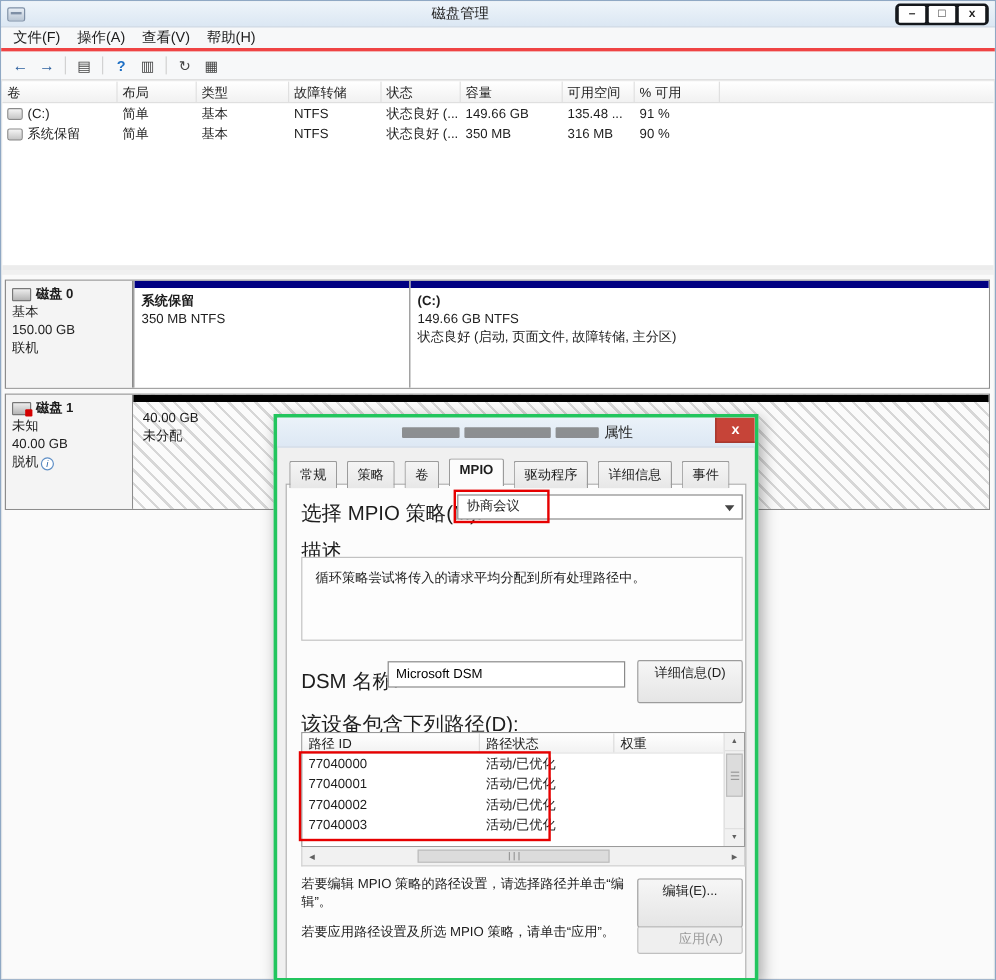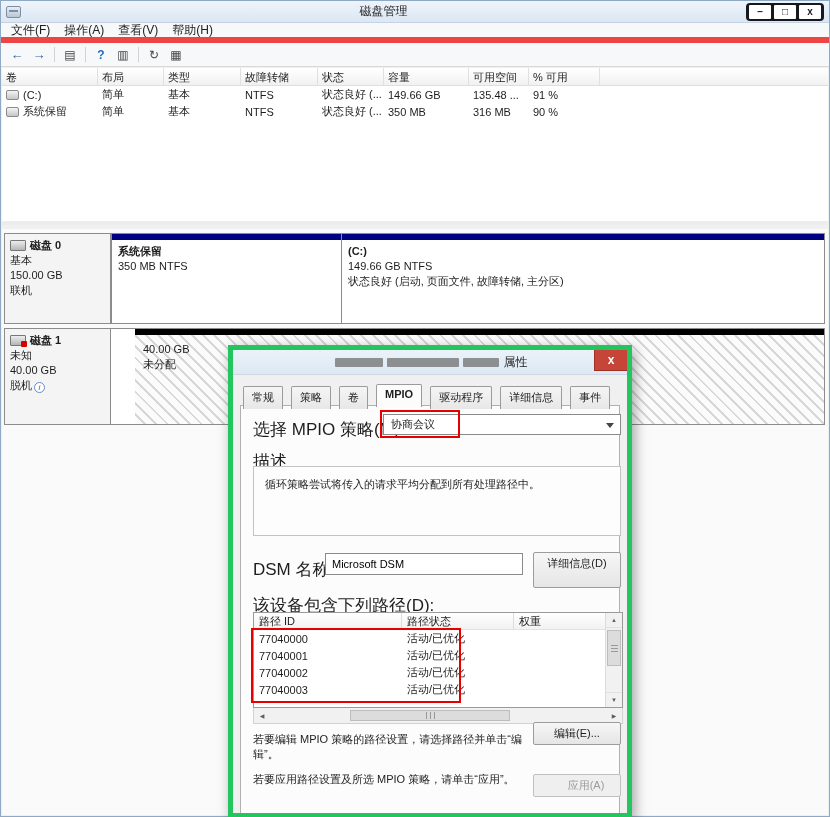--- a/index.html
+++ b/index.html
@@ -10,21 +10,21 @@
 
   
   .titlebar { height:22px; background:linear-gradient(#eef4fa,#dbe7f3); border-bottom:1px solid #c6d3e2; display:flex; align-items:center; padding:0 5px; }
   .app-icon { width:15px; height:12px; border:1px solid #7e8fa5; background:linear-gradient(#e8eef5,#b9c6d4); border-radius:2px; position:relative; flex:none; }
   .app-icon::after { content:""; position:absolute; left:2px; right:2px; top:3px; height:2px; background:#7e8fa5; }
   .title-text { flex:1; text-align:center; font-size:12px; }
   .win-controls { display:flex; background:#15181c; border-radius:4px; padding:2px 3px; gap:3px; flex:none; }
   .win-btn { width:22px; height:14px; background:#fff; border-radius:1px; font-size:10px; line-height:13px; text-align:center; font-weight:bold; }
 
   
-  .menubar { height:20px; background:#f7f8f9; border-bottom:6px solid #ef4444; display:flex; align-items:center; font-size:12px; padding-left:3px; }
+  .menubar { height:20px; background:#f7f8f9; border-bottom:3px solid #ef4444; display:flex; align-items:center; font-size:12px; padding-left:3px; }
   .menu-item { padding:2px 7px; }
   .toolbar { height:24px; background:#f7f8f9; border-bottom:1px solid #dadada; display:flex; align-items:center; padding-left:5px; }
   .tool-btn { width:22px; height:20px; display:flex; align-items:center; justify-content:center; font-size:13px; color:#2c5f9e; border:1px solid transparent; border-radius:2px; }
   .tool-btn.dark { color:#444; font-size:12px; }
   .tool-btn.help { color:#1d6fc4; font-weight:bold; font-size:12px; }
   .tool-sep { width:1px; height:15px; background:#d2d2d2; margin:0 4px; }
 
   
   .volume-panel { position:absolute; top:67px; left:1px; right:1px; height:157px; background:#fff; border-bottom:4px solid #ececec; }
   .vheader { display:flex; height:18px; background:linear-gradient(#fff,#f1f1f1); border-bottom:1px solid #dfdfdf; font-size:11px; }
@@ -32,36 +32,36 @@
   .vh-fill { flex:1; border-right:none; }
   .c0{width:96px}.c1{width:66px}.c2{width:77px}.c3{width:77px}.c4{width:66px}.c5{width:85px}.c6{width:60px}.c7{width:71px}
   .vrow { display:flex; height:17px; font-size:11px; align-items:center; }
   .v-cell { padding:0 4px; white-space:nowrap; overflow:hidden; flex:none; display:flex; align-items:center; gap:4px; }
   .drive-ico { width:13px; height:10px; border:1px solid #8a8a8a; border-radius:2px; background:linear-gradient(#f4f4f4,#c6c6c6); flex:none; }
 
   
   .disk-panel { position:absolute; top:228px; left:1px; right:1px; bottom:1px; background:#fafafa; }
   .band { position:absolute; left:2px; width:821px; border:1px solid #8c8c8c; display:flex; background:#fff; }
   #band0 { top:4px; height:91px; }
-  #band1 { top:99px; height:97px;gap:24px; }
+  #band1 { top:99px; height:97px; }
   .band-left { width:106px; flex:none; border-right:1px solid #8c8c8c; background:#f4f4f4; padding:4px 5px; font-size:11px; line-height:15px; }
   .disk-name { font-weight:bold; display:flex; align-items:center; gap:4px; }
   .disk-ico { width:16px; height:11px; border:1px solid #777; background:linear-gradient(#ededed,#b5b5b5); border-radius:1px; position:relative; flex:none; }
   .disk-ico .badge { position:absolute; right:-2px; bottom:-2px; width:6px; height:6px; background:#d40000; border-radius:1px; }
   .offline-ico { display:inline-block; width:11px; height:11px; border-radius:50%; border:1px solid #5f8fc6; color:#2d66a8; background:#fff; font-size:8px; line-height:10px; text-align:center; font-style:italic; vertical-align:-1px; margin-left:2px; }
   .partition { position:relative; border-left:1px solid #8c8c8c; padding:10px 6px 0; font-size:11px; line-height:15px; background:#fff; overflow:hidden; }
   .partition .stripe { position:absolute; top:0; left:0; right:0; height:6px; background:#000082; }
   .part1 { width:230px; flex:none; }
   .part2 { flex:1; }
   .p-title { font-weight:bold; }
   .unalloc { position:relative; flex:1; background:repeating-linear-gradient(45deg,#fbfbfb 0 6px,#d7d7d7 6px 8px); padding:13px 8px 0; font-size:11px; line-height:15px; overflow:hidden; }
   .unalloc .stripe { position:absolute; top:0; left:0; right:0; height:6px; background:#000; }
 
   
-  .dialog { position:absolute; left:228px; top:345px; width:404px; height:473px; background:#f0f0f0; border:5px solid #22c55e; box-shadow:3px 4px 12px rgba(0,0,0,.35); z-index:20; overflow:hidden; }
+  .dialog { position:absolute; left:228px; top:345px; width:404px; height:473px; background:#f0f0f0; border:3px solid #22c55e; box-shadow:3px 4px 12px rgba(0,0,0,.35); z-index:20; overflow:hidden; }
   .dlg-titlebar { height:25px; background:linear-gradient(#ebf2f9,#dde8f4); border-bottom:1px solid #ccd8e6; display:flex; align-items:center; justify-content:center; position:relative; font-size:12px; }
   .redact { display:inline-block; height:9px; background:#6f6f6f; opacity:.75; border-radius:1px; margin:0 2px; vertical-align:middle; }
   .r1{width:48px}.r2{width:72px}.r3{width:36px}
   .dlg-close { position:absolute; right:0; top:0; width:33px; height:21px; background:#c64438; border-left:1px solid #9e3026; border-bottom:1px solid #9e3026; color:#fff; font-size:12px; font-weight:bold; line-height:20px; text-align:center; }
   .tab-strip { position:absolute; left:10px; top:34px; display:flex; z-index:2; }
   .tab { font-size:11px; padding:3px 8px 4px; border:1px solid #9b9b9b; border-bottom:none; background:linear-gradient(#f5f5f5,#e7e7e7); margin-right:8px; border-radius:2px 2px 0 0; position:relative; top:2px; }
   .tab.active { background:#fcfcfc; top:0; padding-bottom:7px; z-index:3; font-weight:bold; }
   .tab-page { position:absolute; left:7px; right:7px; top:55px; bottom:-2px; background:#fcfcfc; border:1px solid #b0b0b0; }
   .lbl { position:absolute; font-size:17px; white-space:nowrap; }
   .combo { position:absolute; left:142px; top:8px; width:238px; height:21px; background:#fff; border:1px solid #8a8a8a; font-size:11px; line-height:19px; padding-left:7px; }
@@ -298,19 +298,19 @@
       <span class="hs-thumb">
         <span class="grip-v"></span>
           <span class="grip-v"></span>
           <span class="grip-v"></span>
       </span>
       <span class="hs-spacer"></span>
       <span class="hs-arrow">▶</span>
     </div>
 
     <span class="hint" style="left:12px; top:326px; width:278px;">若要编辑 MPIO 策略的路径设置，请选择路径并单击“编辑”。</span>
-    <span class="btn" style="left:292px; top:316px; width:88px; height:23px;">编辑(E)...</span>
+    <span class="btn" style="left:292px; top:328px; width:88px; height:41px;">编辑(E)...</span>
 
     <span class="hint" style="left:12px; top:366px; width:284px;">若要应用路径设置及所选 MPIO 策略，请单击“应用”。</span>
     <span class="btn disabled" style="left:292px; top:368px; width:88px; height:23px;">应用(A)</span>
 
   </div>
 </div>
 
 </body></html>

